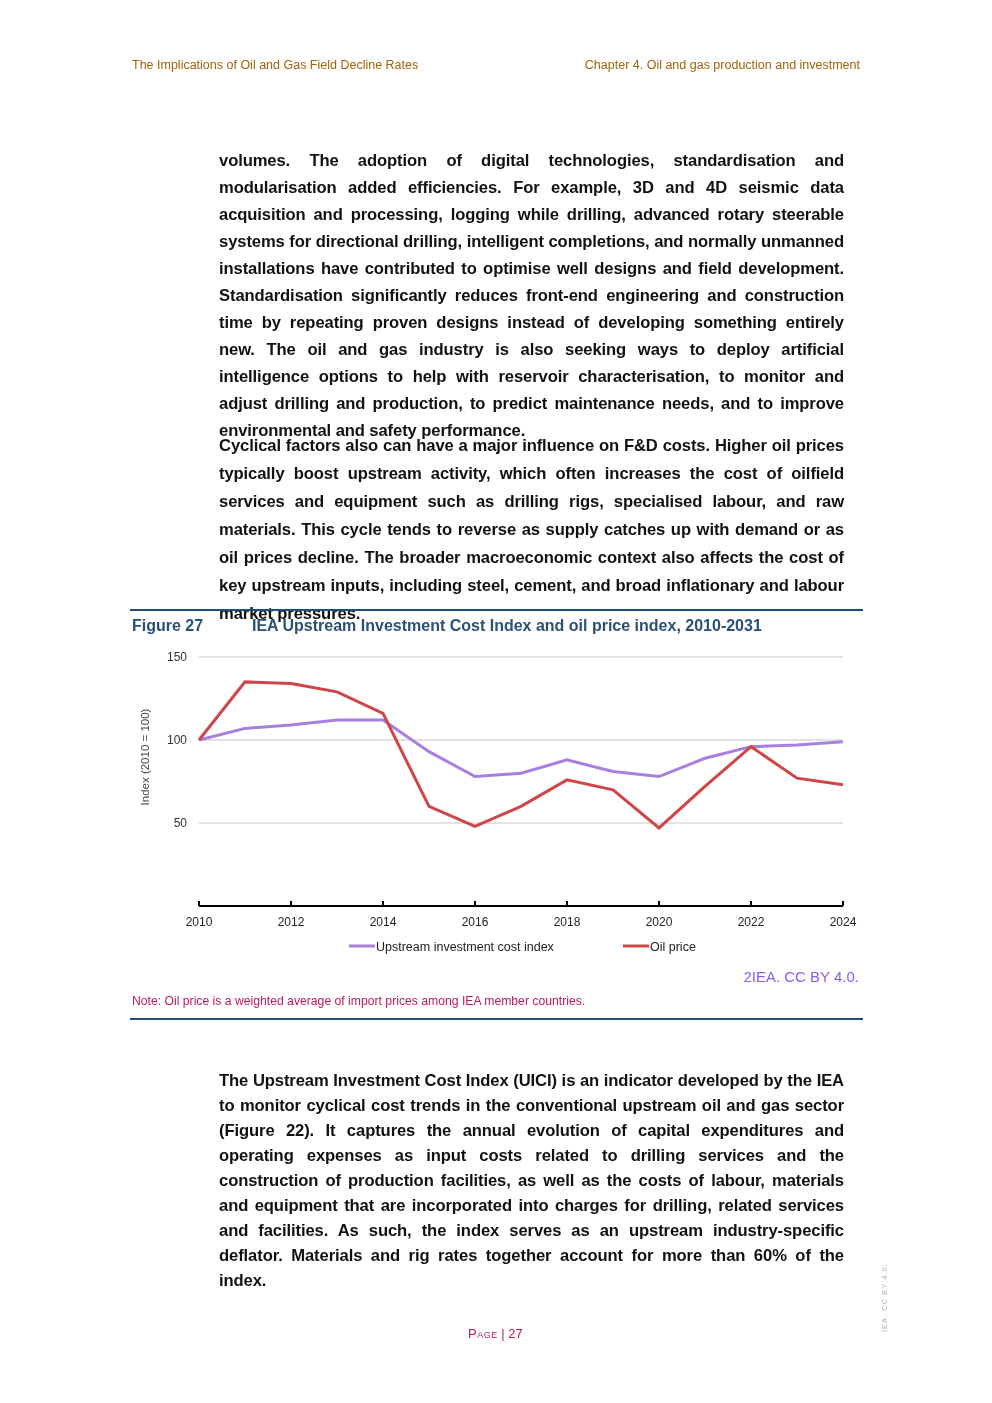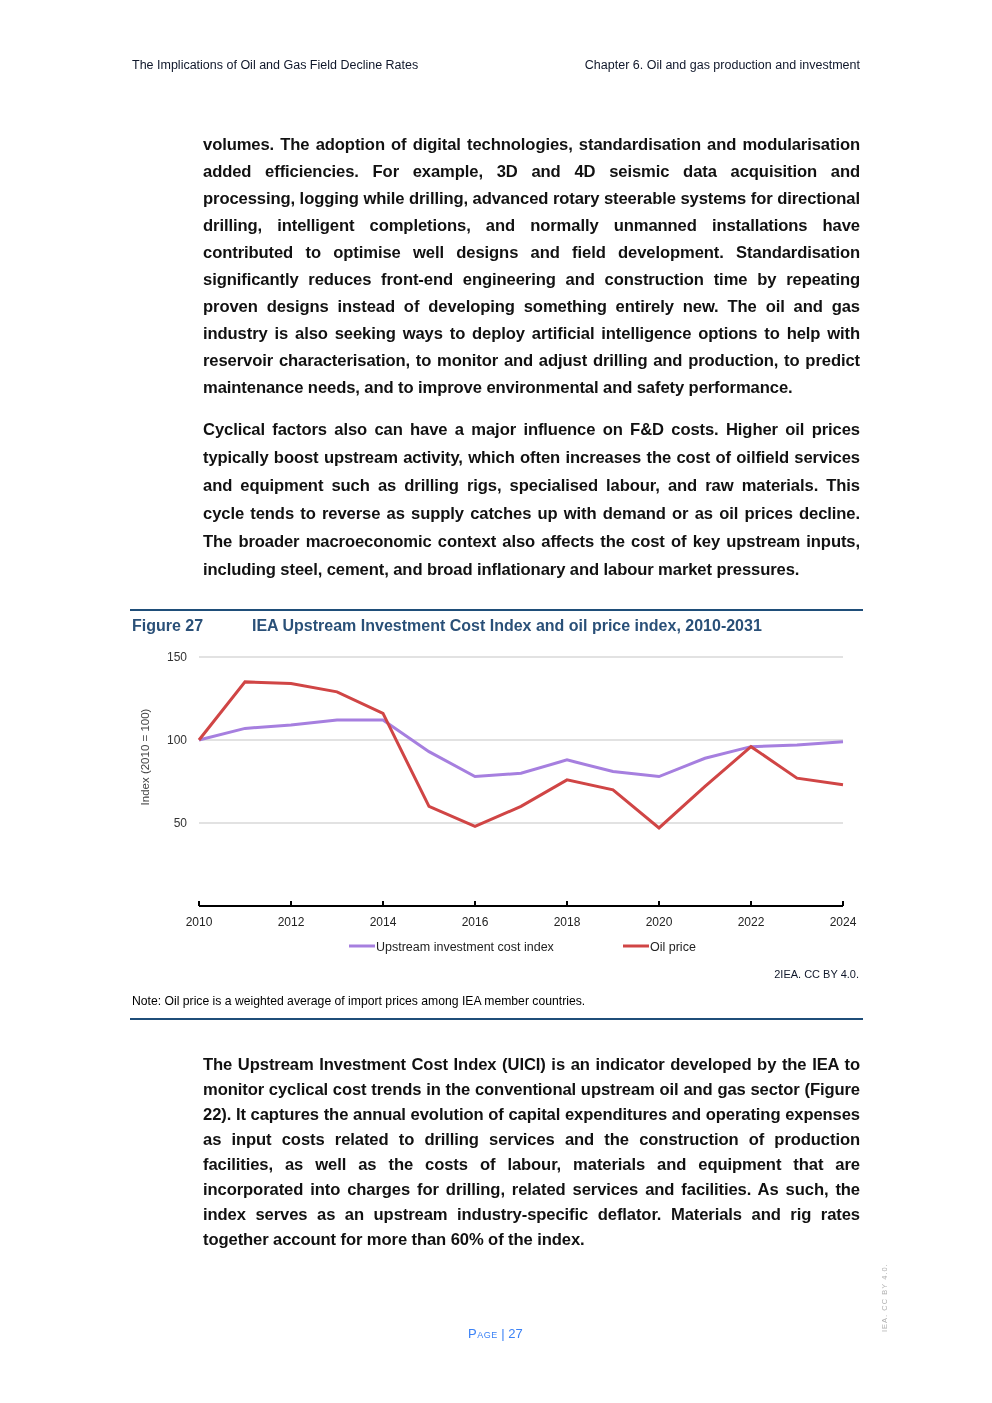--- a/index.html
+++ b/index.html
@@ -1,42 +1,42 @@
 <!DOCTYPE html>
 <html><head>
 <meta charset="utf-8">
 <style>
   html, body { margin: 0; padding: 0; background: #ffffff; }
   body { width: 992px; height: 1403px; position: relative; overflow: hidden; font-family: "Liberation Sans", sans-serif; }
-  .header { position: absolute; top: 58px; left: 132px; width: 728px; height: 18px; font-size: 12.5px; color: #0f172a; }
+  .header { position: absolute; top: 58px; left: 132px; width: 728px; height: 18px; font-size: 12.5px; color: #a16207; }
   .header .left { position: absolute; left: 0; top: 0; }
   .header .right { position: absolute; right: 0; top: 0; }
   .para { position: absolute; left: 203px; width: 657px; font-size: 16.6px; font-weight: bold; color: #111; text-align: justify; letter-spacing: -0.1px; }
-  .para p { margin: 0; }
+  .para p { margin: 16px; }
   #p1 { top: 131px; line-height: 27px; }
   #p2 { top: 416px; line-height: 28px; }
   #p3 { top: 1052px; line-height: 25px; }
   .fig-rule { position: absolute; left: 130px; width: 733px; height: 2px; background: #1f4e79; }
   .fig-title { position: absolute; top: 617px; left: 132px; font-size: 16px; font-weight: bold; color: #2a5078; }
   .fig-title .num { position: absolute; left: 0; white-space: nowrap; }
   .fig-title .txt { position: absolute; left: 120px; white-space: nowrap; }
   .chart { position: absolute; left: 130px; top: 645px; width: 733px; height: 320px; }
   .chart svg { position: absolute; left: 0; top: 0; }
-  .credit { position: absolute; top: 968px; right: 133px; font-size: 11px; color: #0f172a; }
-  .note { position: absolute; top: 994px; left: 132px; font-size: 12.2px; color: #000000; }
-  .page-num { position: absolute; top: 1326px; left: 468px; font-size: 13px; color: #3b82f6; }
+  .credit { position: absolute; top: 968px; right: 133px; font-size: 15px; color: #8b5cf6; }
+  .note { position: absolute; top: 994px; left: 132px; font-size: 12.2px; color: #be185d; }
+  .page-num { position: absolute; top: 1326px; left: 468px; font-size: 13px; color: #be185d; }
   .page-num .sc { font-variant: small-caps; letter-spacing: 0.5px; }
   .side-lic { position: absolute; left: 880px; top: 1332px; transform: rotate(-90deg); transform-origin: left top; font-size: 7.5px; color: #b0b0b0; letter-spacing: 1px; white-space: nowrap; }
 </style>
 </head>
 <body>
 
 <div class="header">
   <span class="left">The Implications of Oil and Gas Field Decline Rates</span>
-  <span class="right">Chapter 6. Oil and gas production and investment</span>
+  <span class="right">Chapter 4. Oil and gas production and investment</span>
 </div>
 
 <div class="para" id="p1">
   <p>volumes. The adoption of digital technologies, standardisation and modularisation added efficiencies. For example, 3D and 4D seismic data acquisition and processing, logging while drilling, advanced rotary steerable systems for directional drilling, intelligent completions, and normally unmanned installations have contributed to optimise well designs and field development. Standardisation significantly reduces front-end engineering and construction time by repeating proven designs instead of developing something entirely new. The oil and gas industry is also seeking ways to deploy artificial intelligence options to help with reservoir characterisation, to monitor and adjust drilling and production, to predict maintenance needs, and to improve environmental and safety performance.</p>
 </div>
 
 <div class="para" id="p2">
   <p>Cyclical factors also can have a major influence on F&amp;D costs. Higher oil prices typically boost upstream activity, which often increases the cost of oilfield services and equipment such as drilling rigs, specialised labour, and raw materials. This cycle tends to reverse as supply catches up with demand or as oil prices decline. The broader macroeconomic context also affects the cost of key upstream inputs, including steel, cement, and broad inflationary and labour market pressures.</p>
 </div>
 

